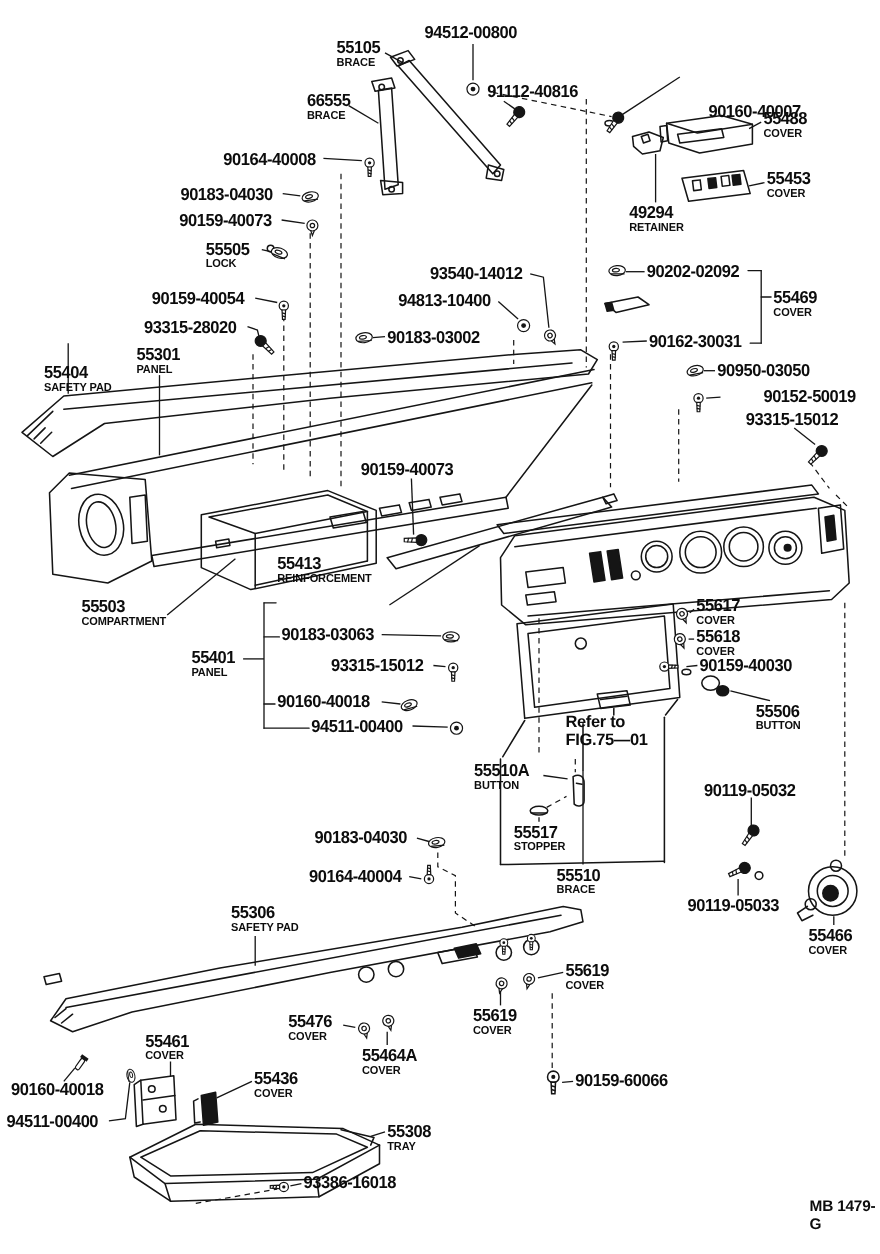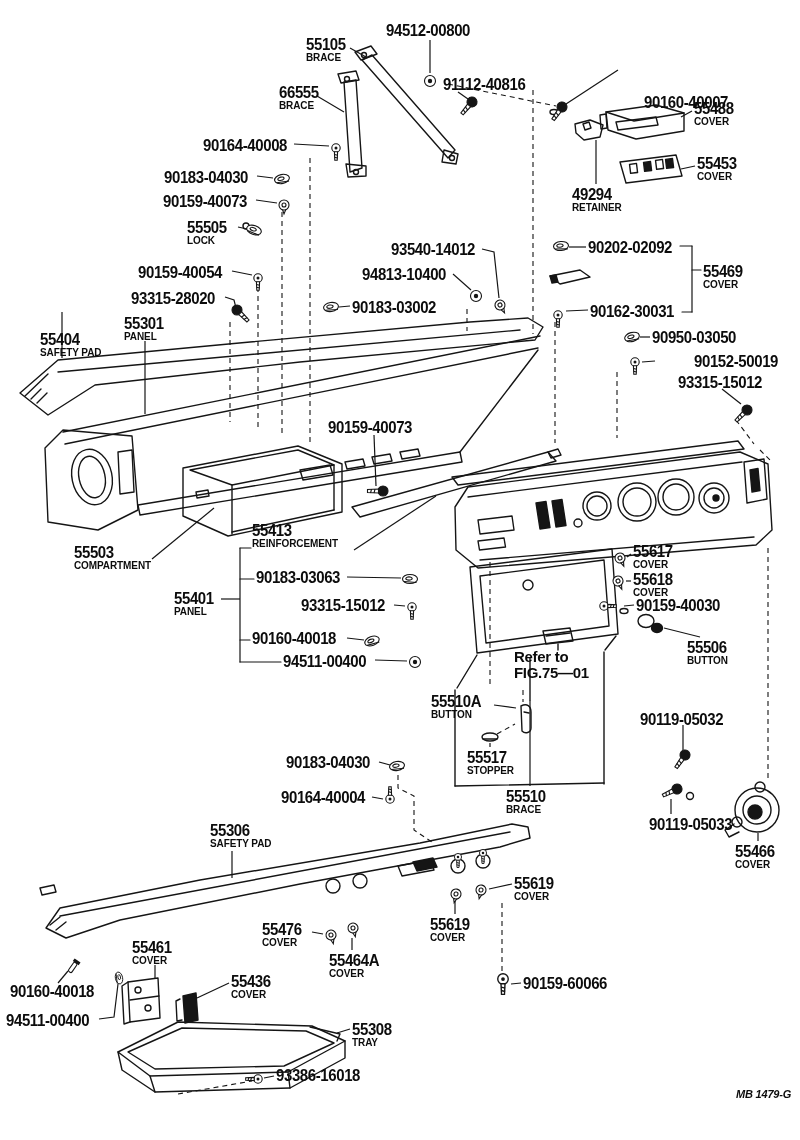--- a/index.html
+++ b/index.html
@@ -5,22 +5,22 @@
   html,body{margin:0;padding:0;background:#e8e8e8;}
   #stage{position:relative;width:800px;height:1140px;background:#ffffff;margin:0 auto;overflow:hidden;
          font-family:"Liberation Sans",sans-serif;}
   #art{position:absolute;left:0;top:0;}
   #labels{position:absolute;left:0;top:0;width:800px;height:1140px;}
   .plabel{position:absolute;color:#0c0c0c;font-weight:700;font-size:15px;line-height:1.0;
           letter-spacing:-0.4px;white-space:nowrap;transform:scaleY(1.05);transform-origin:0 0;}
   .pname{font-size:10px;letter-spacing:-0.1px;margin-top:1px;}
   .note{position:absolute;left:514px;top:649px;color:#0c0c0c;font-weight:700;font-size:15px;
         line-height:1.08;letter-spacing:-0.3px;}
-  .figcode{position:absolute;left:736px;top:1088px;color:#0c0c0c;font-weight:700;font-size:11px;
-        letter-spacing:-0.2px;font-style:italic;}
+  .figcode{position:absolute;left:736px;top:1088px;color:#0c0c0c;font-weight:700;font-size:14px;
+        letter-spacing:-0.2px;}
 </style>
 </head>
 <body>
 
 <div id="stage">
 
 <svg id="art" width="800" height="1140" viewBox="0 0 800 1140">
   <defs>
     <g id="f-screw" stroke="#151515" stroke-width="1.1" fill="none">
       <circle cx="0" cy="0" r="4.2" fill="#fff"></circle>
@@ -457,21 +457,21 @@
       <div class="plabel" style="left: 678px; top: 374px;">
         <div class="pnum">93315-15012</div>
       </div>
       <div class="plabel" style="left: 328px; top: 419px;">
         <div class="pnum">90159-40073</div>
       </div>
       <div class="plabel" style="left: 74px; top: 544px;">
         <div class="pnum">55503</div>
         <div class="pname">COMPARTMENT</div>
       </div>
-      <div class="plabel" style="left: 252px; top: 522px;">
+      <div class="plabel" style="left: 252px; top: 505px;">
         <div class="pnum">55413</div>
         <div class="pname">REINFORCEMENT</div>
       </div>
       <div class="plabel" style="left: 256px; top: 569px;">
         <div class="pnum">90183-03063</div>
       </div>
       <div class="plabel" style="left: 174px; top: 590px;">
         <div class="pnum">55401</div>
         <div class="pname">PANEL</div>
       </div>
@@ -507,21 +507,21 @@
         <div class="pnum">55517</div>
         <div class="pname">STOPPER</div>
       </div>
       <div class="plabel" style="left: 506px; top: 788px;">
         <div class="pnum">55510</div>
         <div class="pname">BRACE</div>
       </div>
       <div class="plabel" style="left: 640px; top: 711px;">
         <div class="pnum">90119-05032</div>
       </div>
-      <div class="plabel" style="left: 625px; top: 816px; margin-left: 24px;">
+      <div class="plabel" style="left: 625px; top: 816px;">
         <div class="pnum">90119-05033</div>
       </div>
       <div class="plabel" style="left: 735px; top: 843px;">
         <div class="pnum">55466</div>
         <div class="pname">COVER</div>
       </div>
       <div class="plabel" style="left: 286px; top: 754px;">
         <div class="pnum">90183-04030</div>
       </div>
       <div class="plabel" style="left: 281px; top: 789px;">

